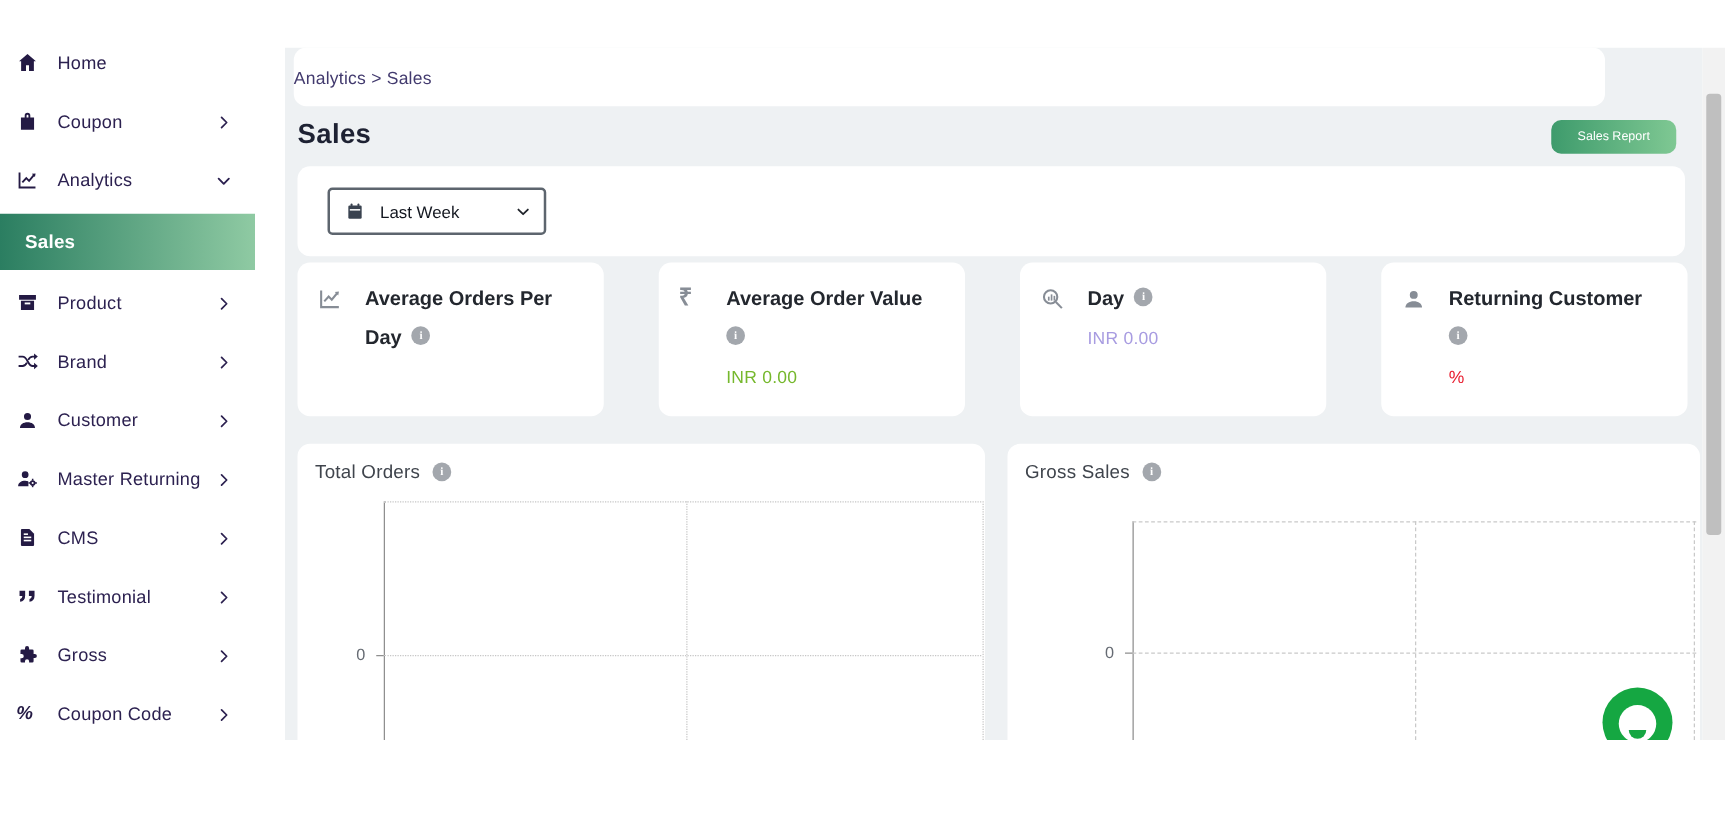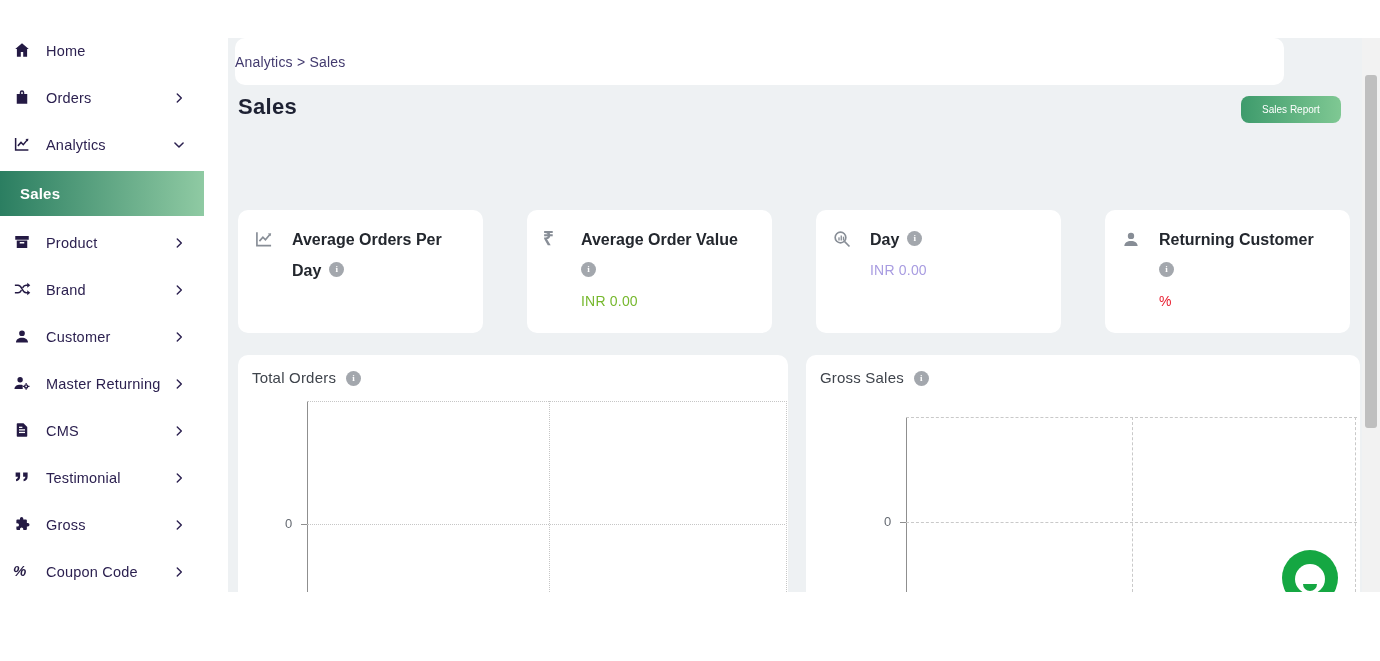--- a/index.html
+++ b/index.html
@@ -87,21 +87,21 @@
       <span class="s-label">Home</span>
 
     </div>
         <div class="side-item">
       <span class="s-icon">
             <svg viewBox="0 0 24 24" xmlns="http://www.w3.org/2000/svg">
               <path fill="currentColor" d="M5 8h14v13H5z"></path>
               <path fill="currentColor" d="M9 8.5V6a3 3 0 016 0v2.5h-2V6a1 1 0 00-2 0v2.5z"></path>
             </svg>
           </span>
-      <span class="s-label">Orders</span>
+      <span class="s-label">Coupon</span>
       <span class="s-chev">
             <svg viewBox="0 0 24 24" xmlns="http://www.w3.org/2000/svg">
               <path fill="none" stroke="currentColor" stroke-width="2.4" stroke-linecap="round" stroke-linejoin="round" d="M9 5l7 7-7 7"></path>
             </svg>
           </span>
     </div>
         <div class="side-item">
       <span class="s-icon">
             <svg viewBox="0 0 24 24" xmlns="http://www.w3.org/2000/svg">
               <g fill="none" stroke="currentColor" stroke-width="2">
@@ -253,20 +253,38 @@
 
   <main class="main">
 
     <div class="breadcrumb-bar">
       <span>Analytics &gt; Sales</span>
     </div>
 
     <h1 class="page-title">Sales</h1>
     <button class="report-btn">Sales Report</button>
 
+    <div class="filter-panel">
+      <div class="select-box">
+        <span class="cal">
+            <svg viewBox="0 0 24 24" xmlns="http://www.w3.org/2000/svg">
+              <rect fill="currentColor" x="4" y="5" width="16" height="16" rx="1.6"></rect>
+              <rect fill="currentColor" x="6.8" y="2.6" width="2.2" height="4" rx="1"></rect>
+              <rect fill="currentColor" x="15" y="2.6" width="2.2" height="4" rx="1"></rect>
+              <rect fill="#fff" x="5.8" y="9.4" width="12.4" height="1.8"></rect>
+            </svg>
+          </span>
+        <span class="sel-label">Last Week</span>
+        <span class="sel-chev">
+            <svg viewBox="0 0 24 24" xmlns="http://www.w3.org/2000/svg">
+              <path fill="none" stroke="currentColor" stroke-width="2.6" stroke-linecap="round" stroke-linejoin="round" d="M5 8.5l7 7 7-7"></path>
+            </svg>
+          </span>
+      </div>
+    </div>
 
     <div class="stats-row" id="stats-row">
         <div class="stat-card">
         <span class="stat-icon">
             <svg viewBox="0 0 24 24" xmlns="http://www.w3.org/2000/svg">
               <g fill="none" stroke="currentColor" stroke-width="2">
                 <path d="M3.5 4v16h17"></path>
                 <path d="M6.5 14.5l4.2-4.6 3 3 5.3-6.4"></path>
               </g>
               <path fill="currentColor" d="M16.6 5.4L20.6 5l-.7 3.8z"></path>

